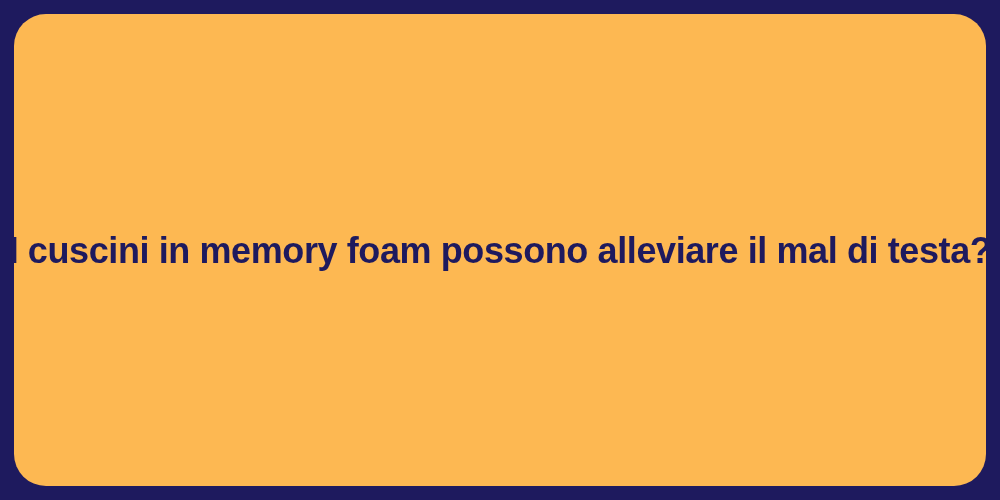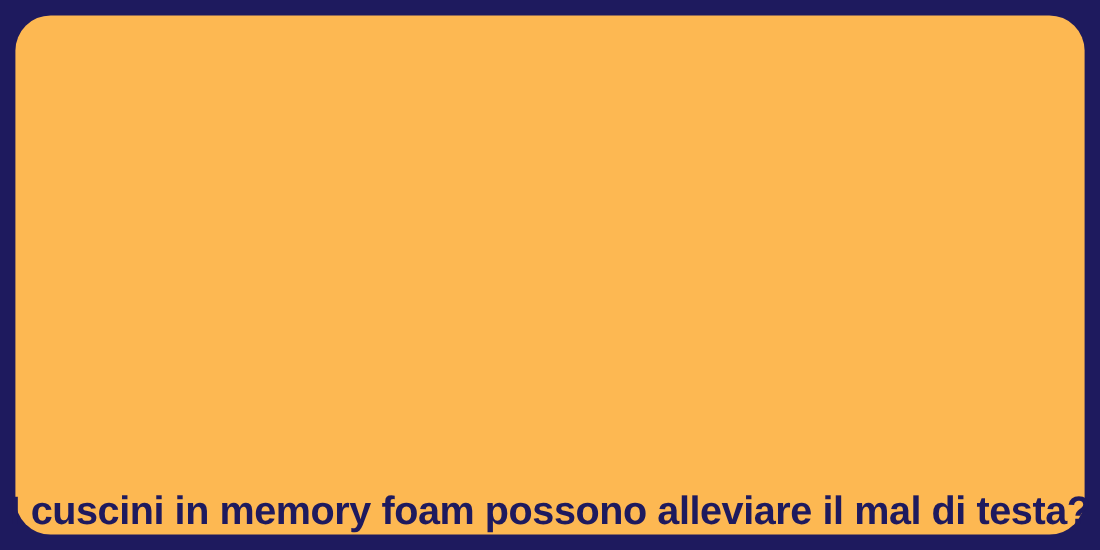--- a/index.html
+++ b/index.html
@@ -28,21 +28,21 @@
 
   
   .card-panel {
     box-sizing: border-box;
     width: 100%;
     height: 100%;
     background: #fdb852;
     border-radius: 32px;
 
     display: flex;
-    align-items: flex-end;
+    align-items: center;
     justify-content: center;
 
     padding: 0 40px;
   }
 
   
   .headline {
     margin: 0;
     font-family: "Liberation Sans", sans-serif;
     font-size: 36px;

